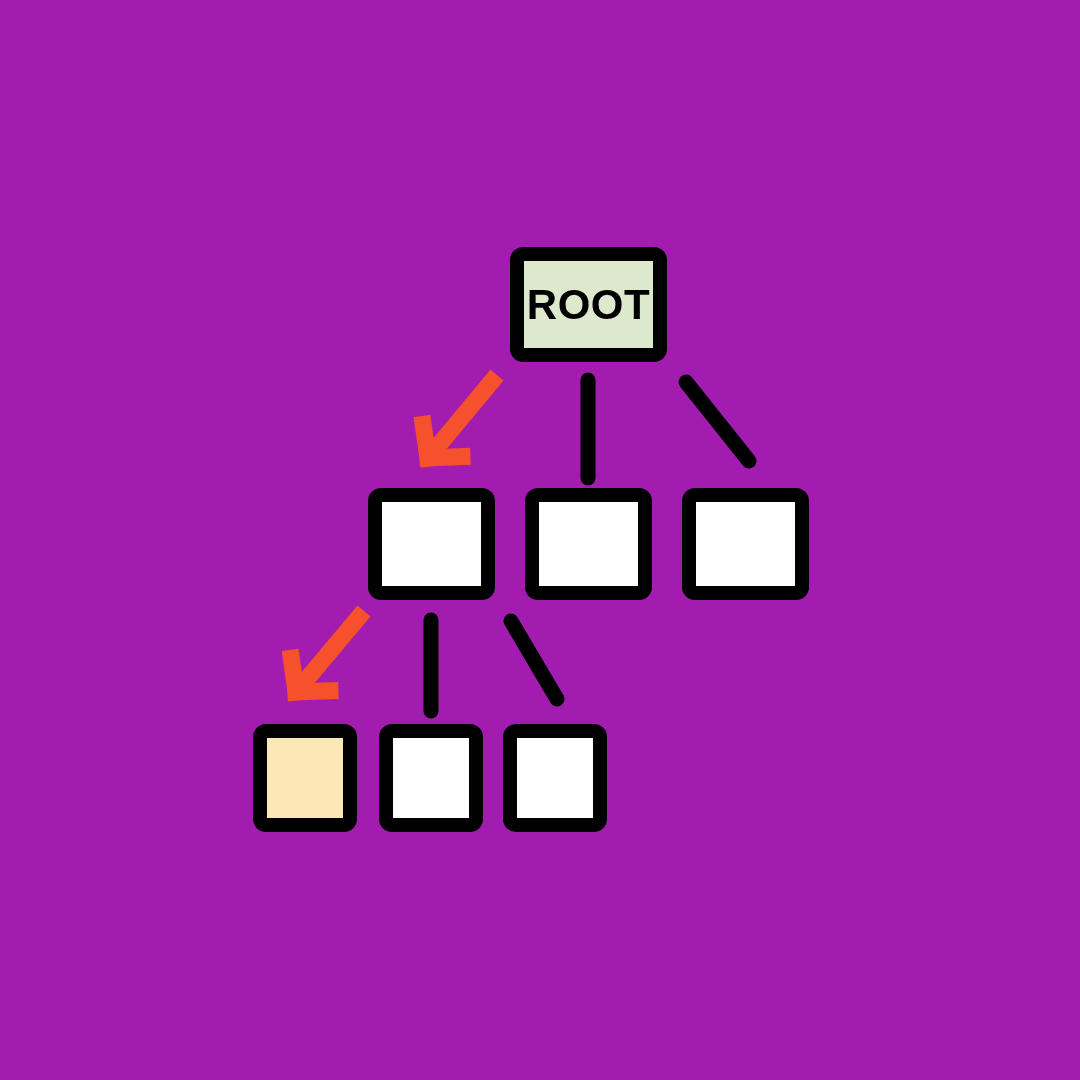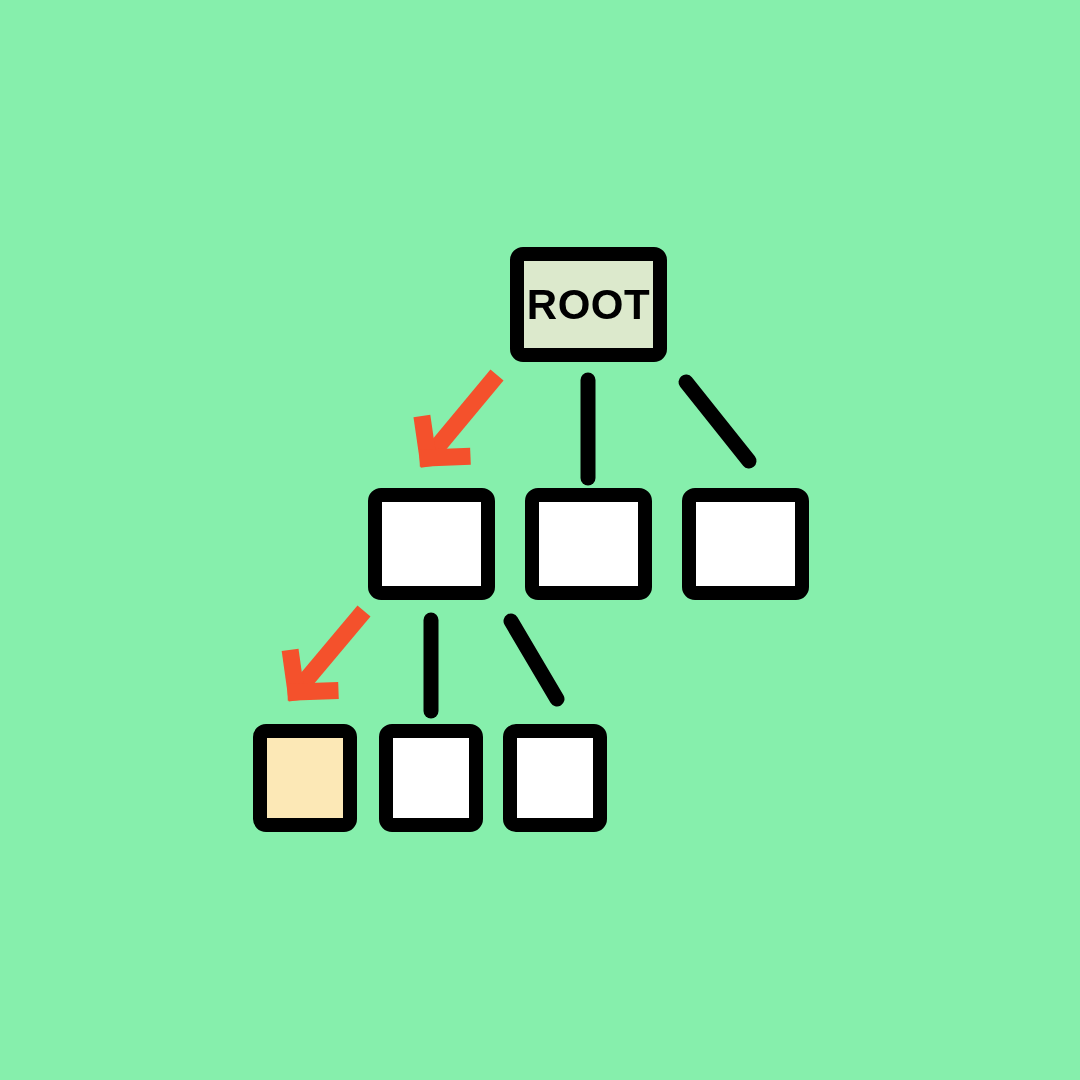--- a/index.html
+++ b/index.html
@@ -8,21 +8,21 @@
     padding: 0;
     background: #ffffff;
   }
   body {
     font-family: "Liberation Sans", sans-serif;
   }
   #canvas {
     position: relative;
     width: 1080px;
     height: 1080px;
-    background: #86efac;
+    background: #a21caf;
     overflow: hidden;
   }
   #diagram-svg {
     position: absolute;
     left: 0;
     top: 0;
     width: 1080px;
     height: 1080px;
   }
   .node-label {

